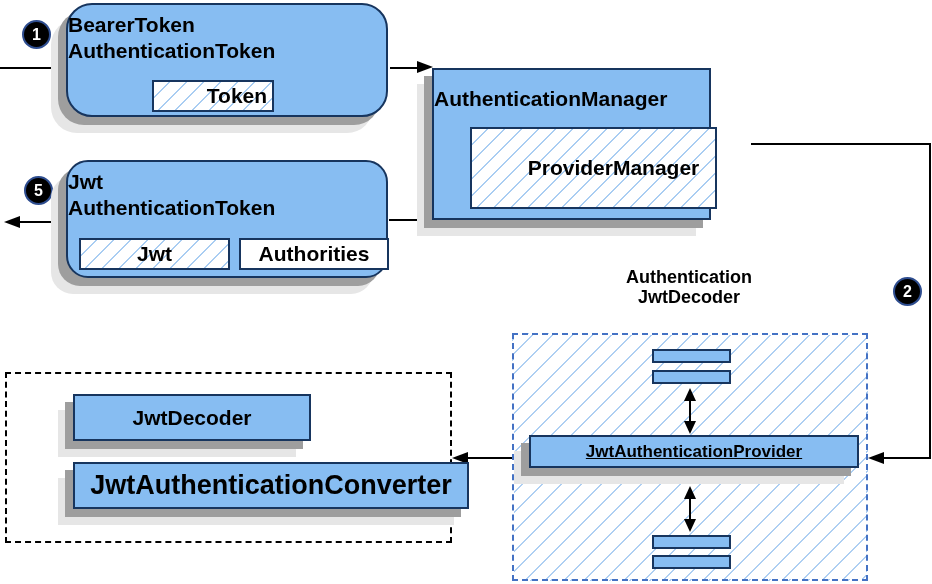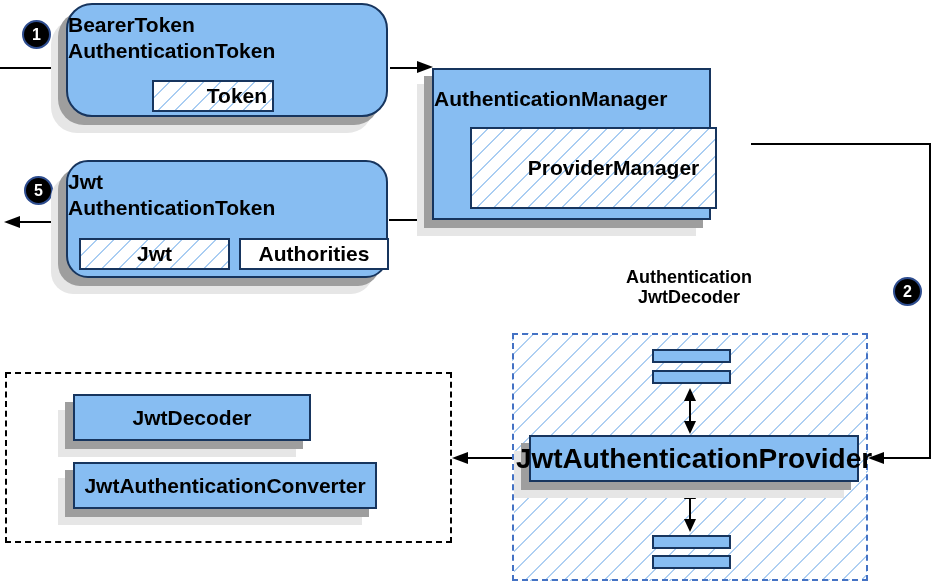--- a/index.html
+++ b/index.html
@@ -127,27 +127,27 @@
     <div class="vline" style="left:689px;top:399px;height:24px;"></div>
     <div class="arr-up" style="left:684px;top:388px;"></div>
     <div class="arr-down" style="left:684px;top:421px;"></div>
   </div>
   <div>
     <div class="vline" style="left:689px;top:497px;height:24px;"></div>
     <div class="arr-up" style="left:684px;top:486px;"></div>
     <div class="arr-down" style="left:684px;top:519px;"></div>
   </div>
 
-  <div class="node shadow flexcenter" style="left:529px;top:435px;width:330px;height:47px;font-size:28px;">
+  <div class="node shadow flexcenter" style="left:529px;top:435px;width:330px;height:33px;font-size:17px;text-decoration:underline;">
     <span>JwtAuthenticationProvider</span>
   </div>
 
   <div class="decoder-container"></div>
 
   <div class="node shadow flexcenter" style="left:73px;top:394px;width:238px;height:47px;font-size:21px;">
     <span>JwtDecoder</span>
   </div>
 
-  <div class="node shadow flexcenter" style="left:73px;top:462px;width:304px;height:47px;font-size:21px;">
+  <div class="node shadow flexcenter" style="left:73px;top:462px;width:396px;height:47px;font-size:27px;">
     <span>JwtAuthenticationConverter</span>
   </div>
 
 </div>
 
 </body></html>

